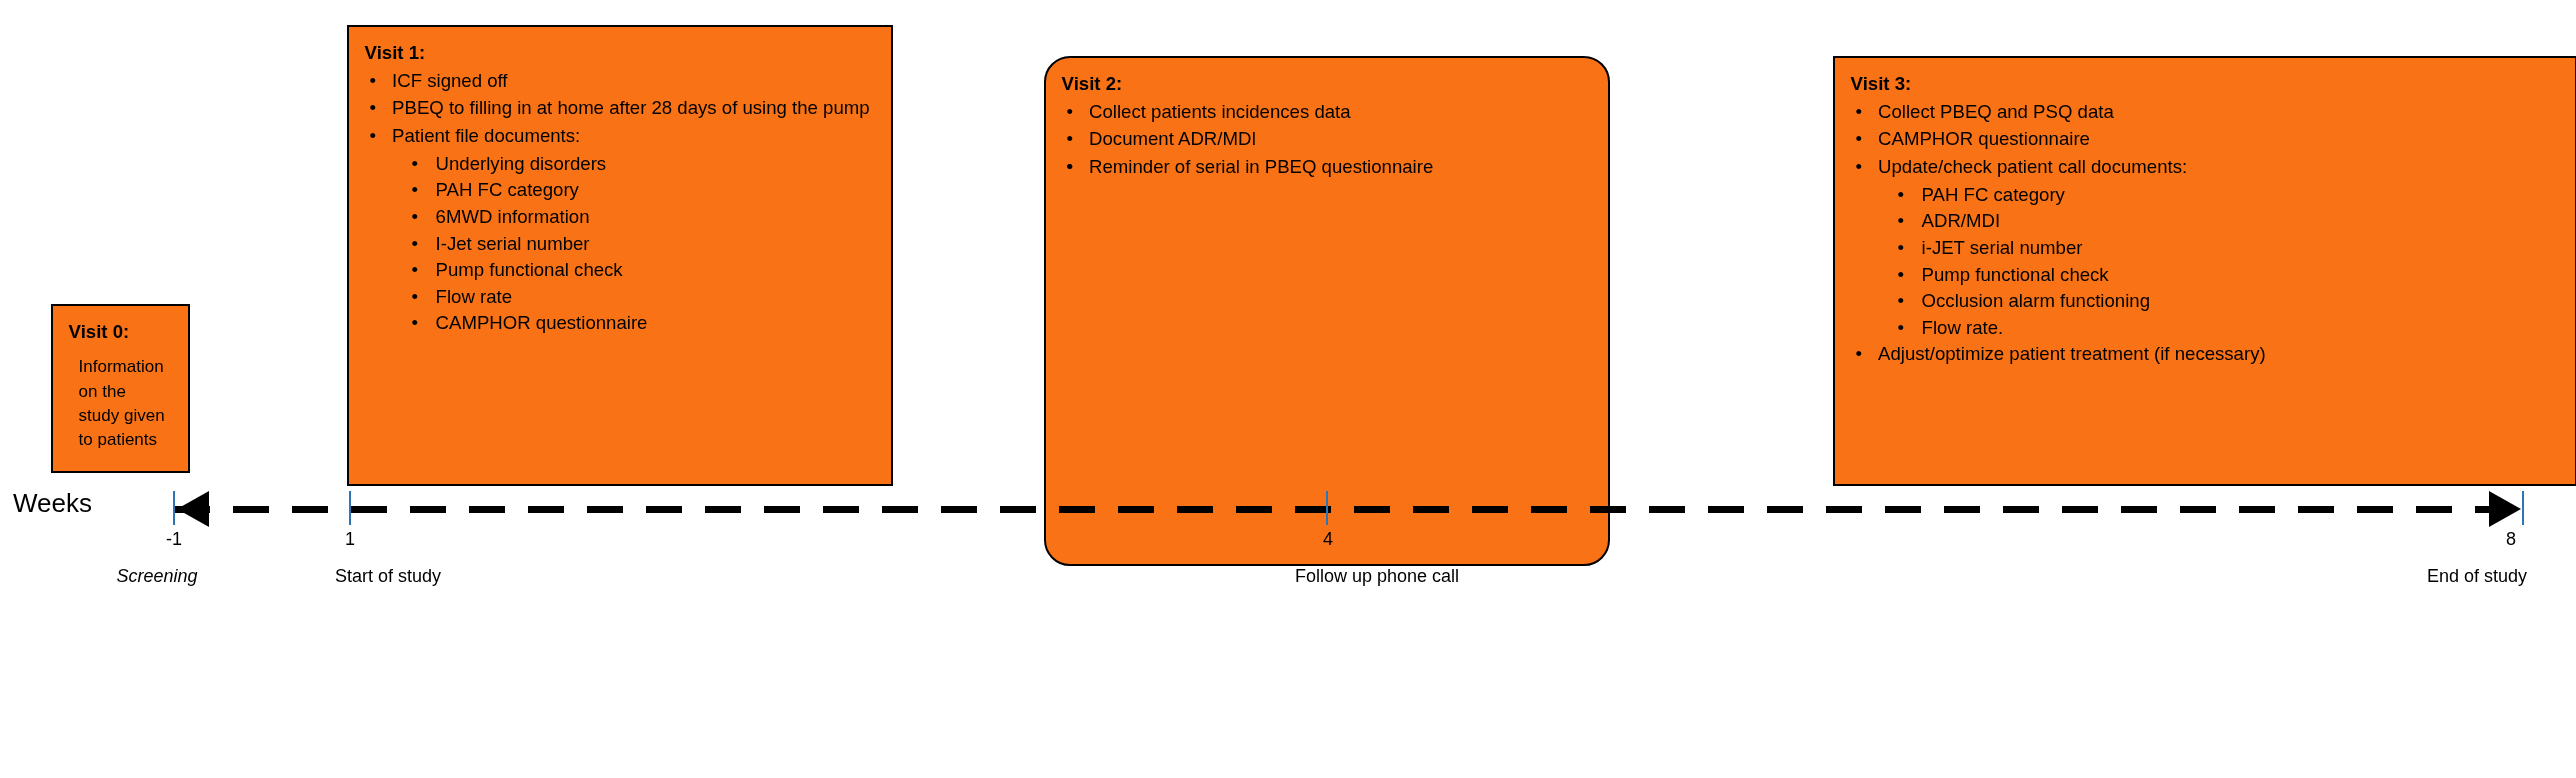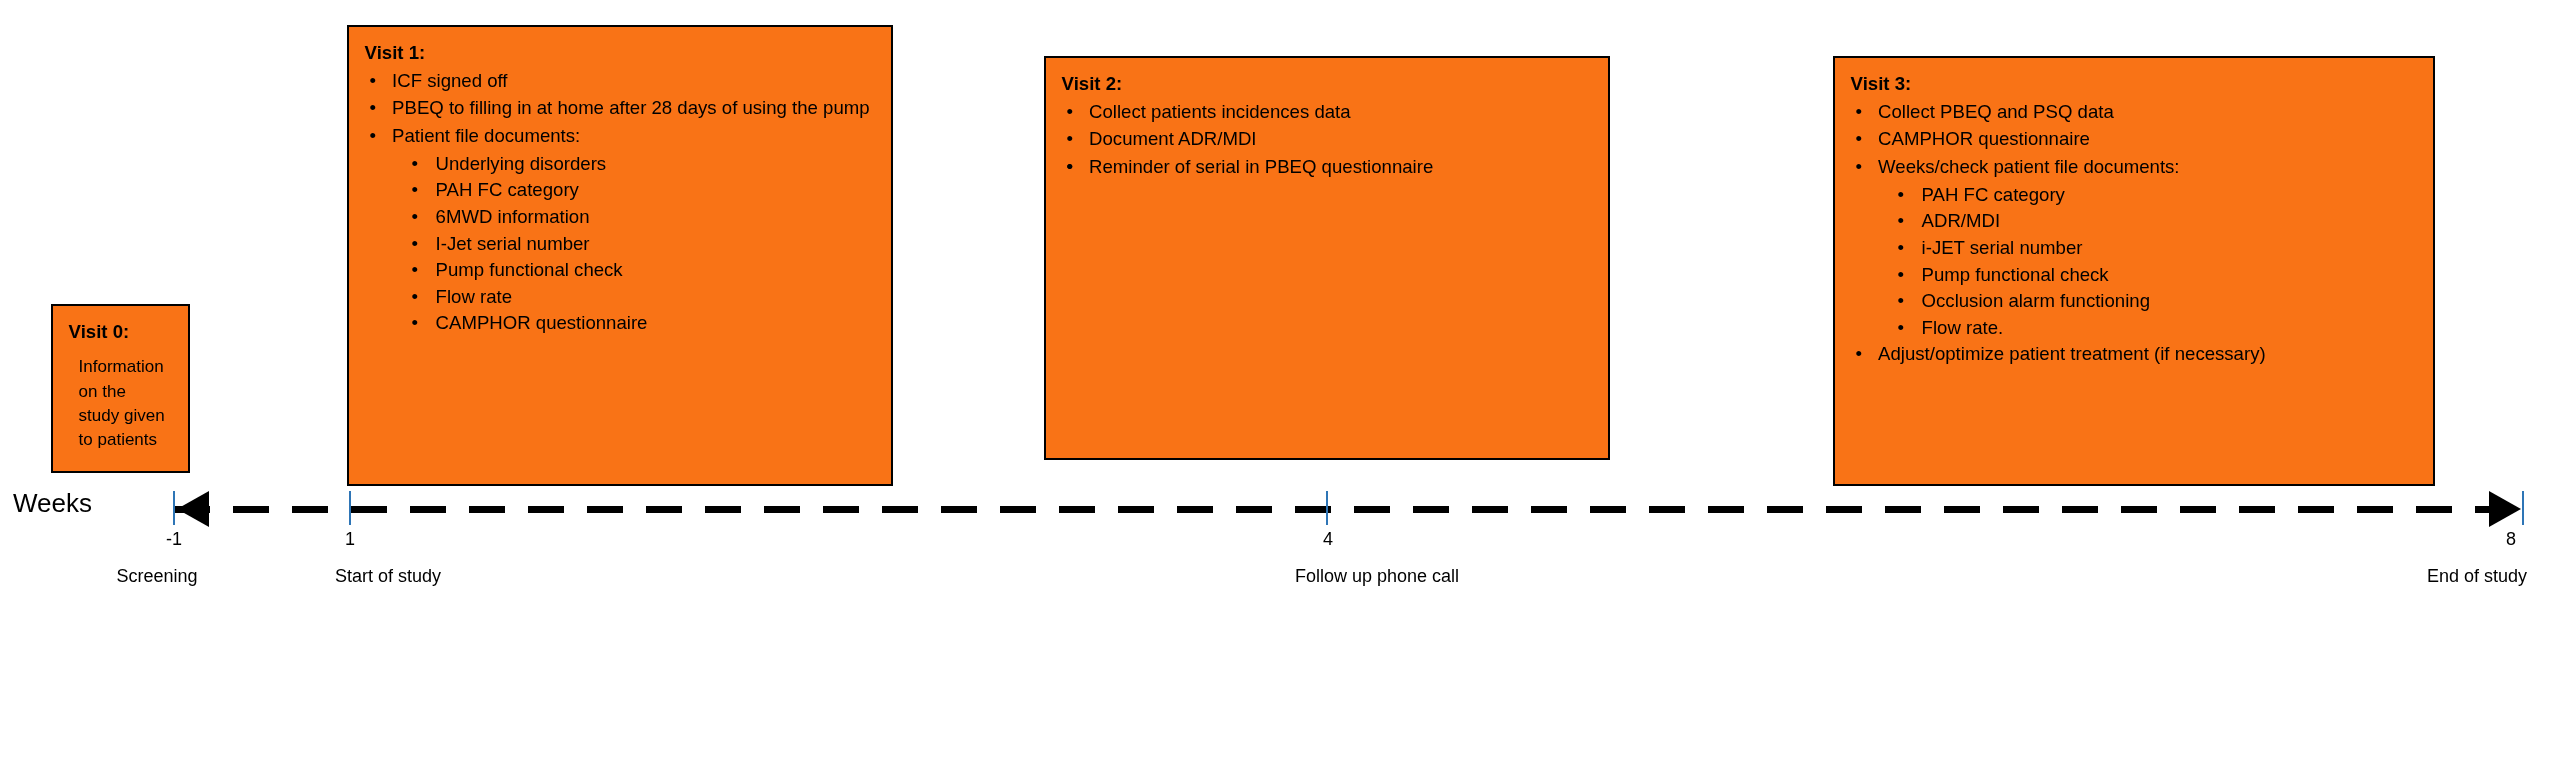--- a/index.html
+++ b/index.html
@@ -195,55 +195,55 @@
         <span class="bullet">•</span>
         <span>Flow rate</span>
       </li>
       <li>
         <span class="bullet">•</span>
         <span>CAMPHOR questionnaire</span>
       </li>
     </ul>
   </div>
 
-  <div class="visit-box" style="left:1044px; top:56px; width:566px; height:404px;">
+  <div class="visit-box" style="left:1044px; top:56px; width:566px; height:510px;border-radius:26px;">
     <div class="visit-title">Visit 2:</div>
     <ul class="lvl1">
       <li>
         <span class="bullet">•</span>
         <span>Collect patients incidences data</span>
       </li>
       <li>
         <span class="bullet">•</span>
         <span>Document ADR/MDI</span>
       </li>
       <li>
         <span class="bullet">•</span>
       </li>
       <li>
         <span class="bullet">•</span>
         <span>Reminder of serial in PBEQ questionnaire</span>
       </li>
     </ul>
   </div>
 
-  <div class="visit-box" style="left:1833px; top:56px; width:602px; height:430px;">
+  <div class="visit-box" style="left:1833px; top:56px; width:744px; height:430px;">
     <div class="visit-title">Visit 3:</div>
     <ul class="lvl1">
       <li>
         <span class="bullet">•</span>
         <span>Collect PBEQ and PSQ data</span>
       </li>
       <li>
         <span class="bullet">•</span>
         <span>CAMPHOR questionnaire</span>
       </li>
       <li>
         <span class="bullet">•</span>
-        <span>Weeks/check patient file documents:</span>
+        <span>Update/check patient call documents:</span>
       </li>
     </ul>
     <ul class="lvl2">
       <li>
         <span class="bullet">•</span>
         <span>PAH FC category</span>
       </li>
       <li>
         <span class="bullet">•</span>
         <span>ADR/MDI</span>
@@ -286,21 +286,21 @@
     <div class="tick" style="left: 173px; top: 491px; height: 34px; background: rgb(46, 117, 182);"></div>
     <div class="tick" style="left: 349px; top: 491px; height: 34px; background: rgb(46, 117, 182);"></div>
     <div class="tick" style="left: 1326px; top: 491px; height: 34px; background: rgb(46, 117, 182);"></div>
     <div class="tick" style="left: 2522px; top: 491px; height: 34px; background: rgb(46, 117, 182);"></div>
 
     <div class="tick-number" style="left:174px; top:530px;">-1</div>
     <div class="tick-number" style="left:350px; top:530px;">1</div>
     <div class="tick-number" style="left:1328px; top:530px;">4</div>
     <div class="tick-number" style="left:2511px; top:530px;">8</div>
 
-    <div class="tick-caption" style="left:157px; top:567px;">Screening</div>
+    <div class="tick-caption" style="left:157px; top:567px;font-style:italic;">Screening</div>
     <div class="tick-caption" style="left:388px; top:567px;">Start of study</div>
     <div class="tick-caption" style="left:1377px; top:567px;">Follow up phone call</div>
     <div class="tick-caption" style="left:2477px; top:567px;">End of study</div>
   </div>
 
 
 </div>
 
 
 </body></html>

